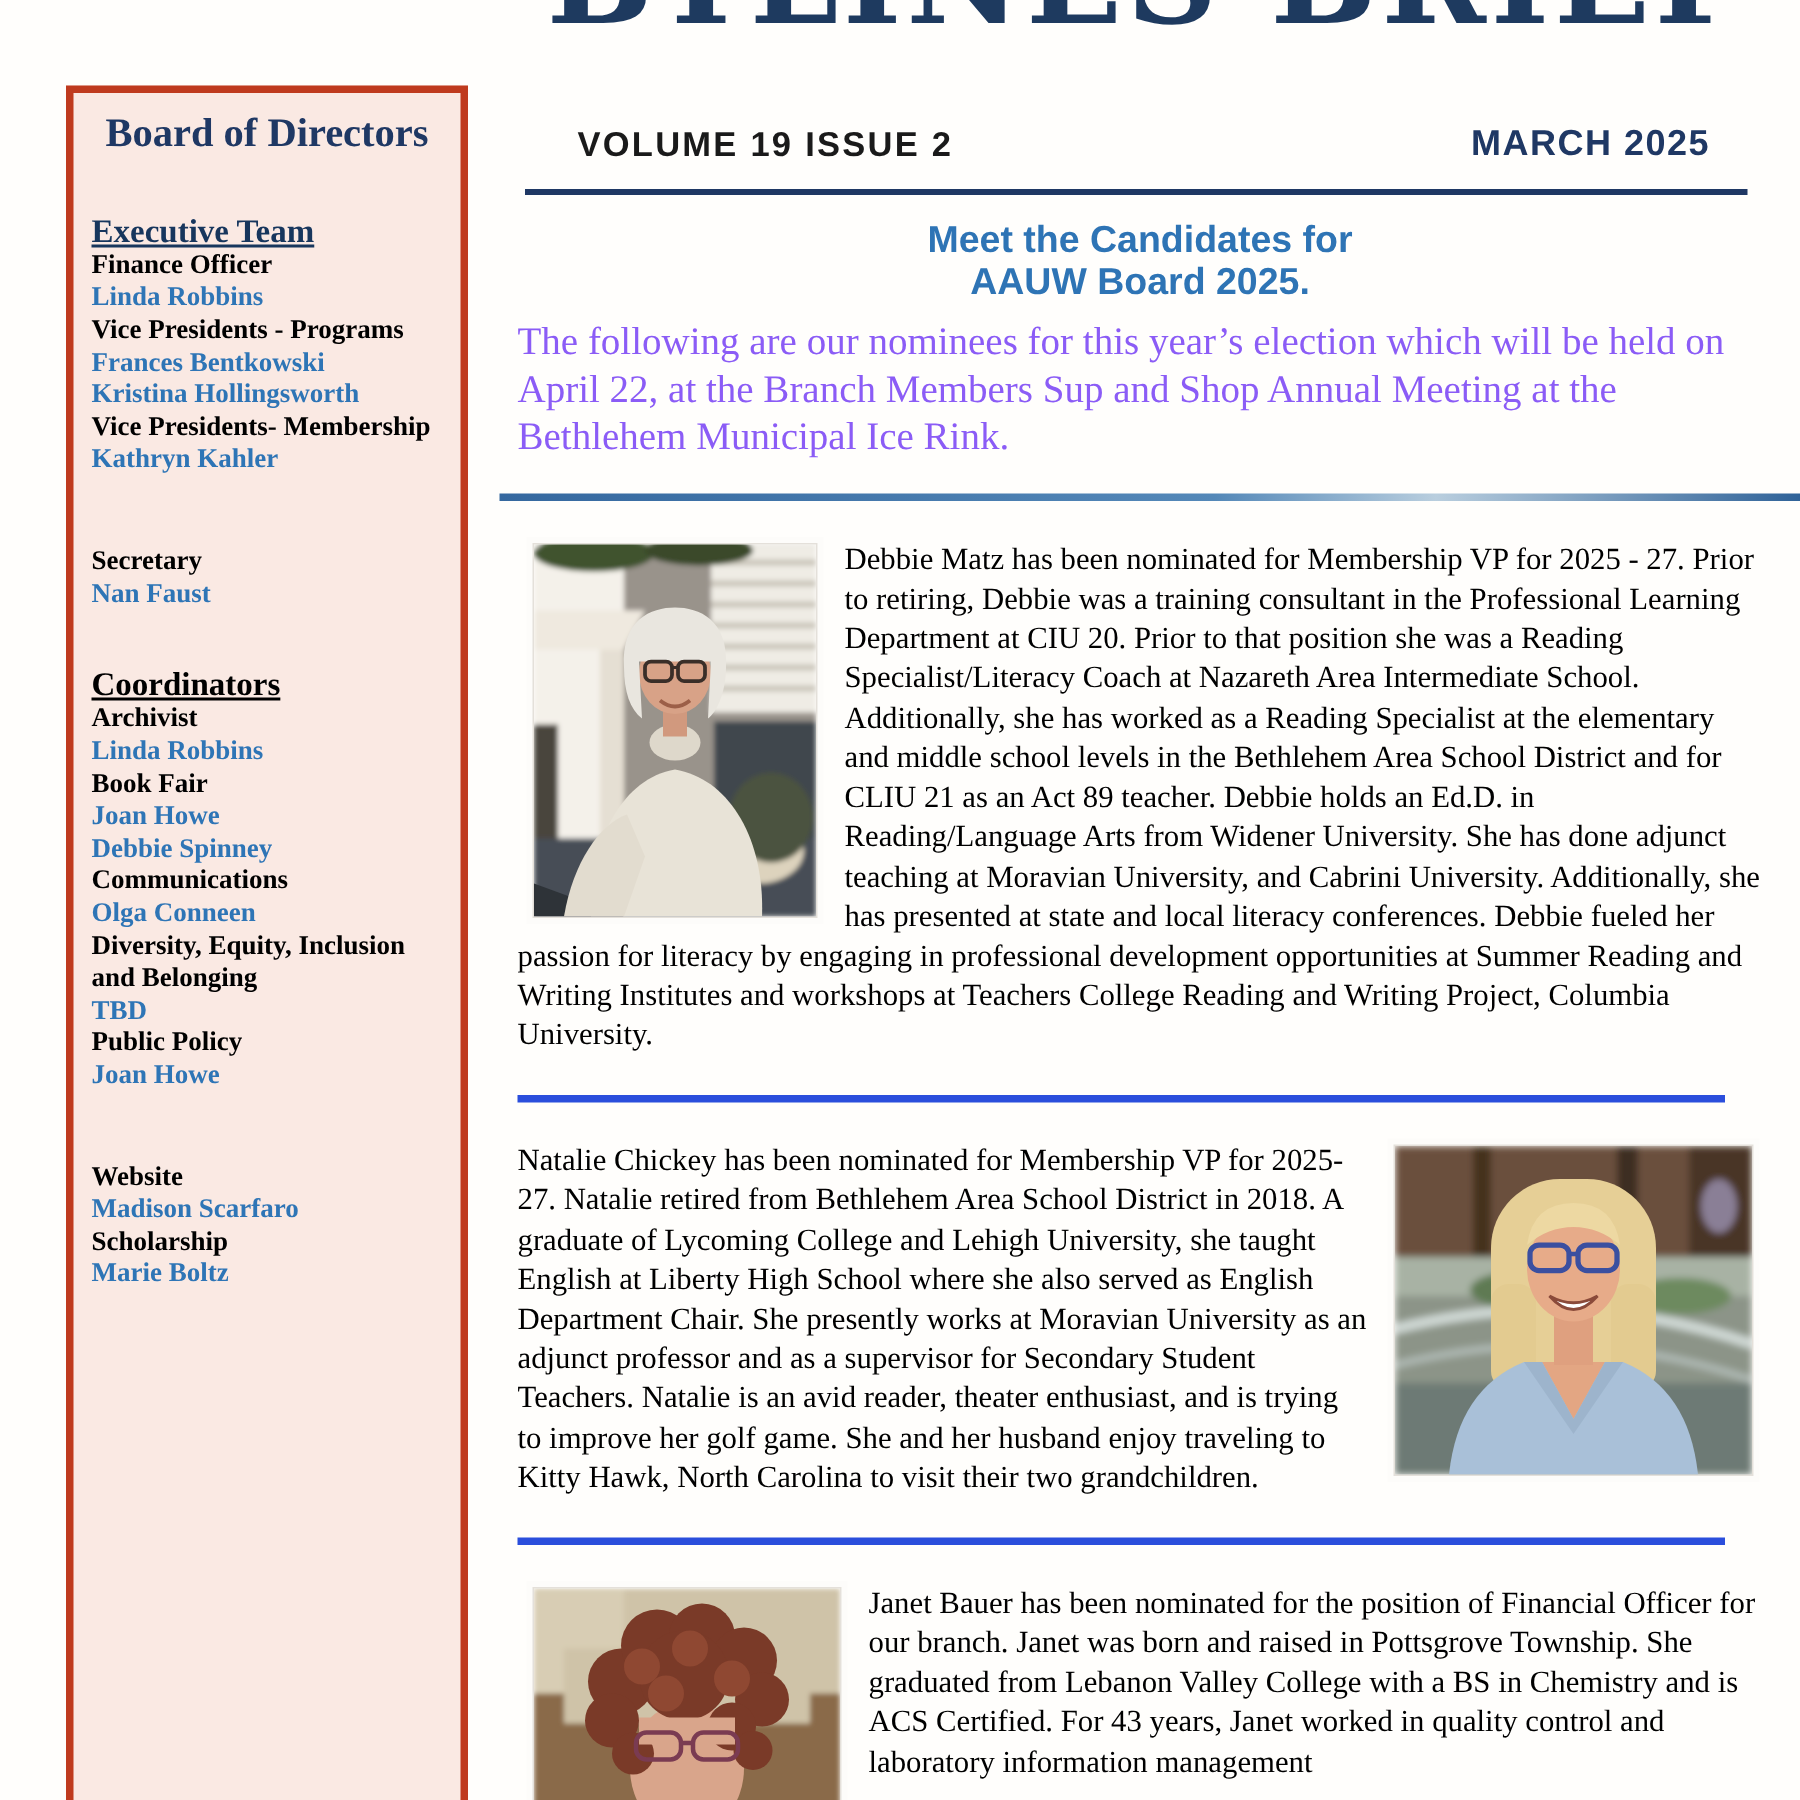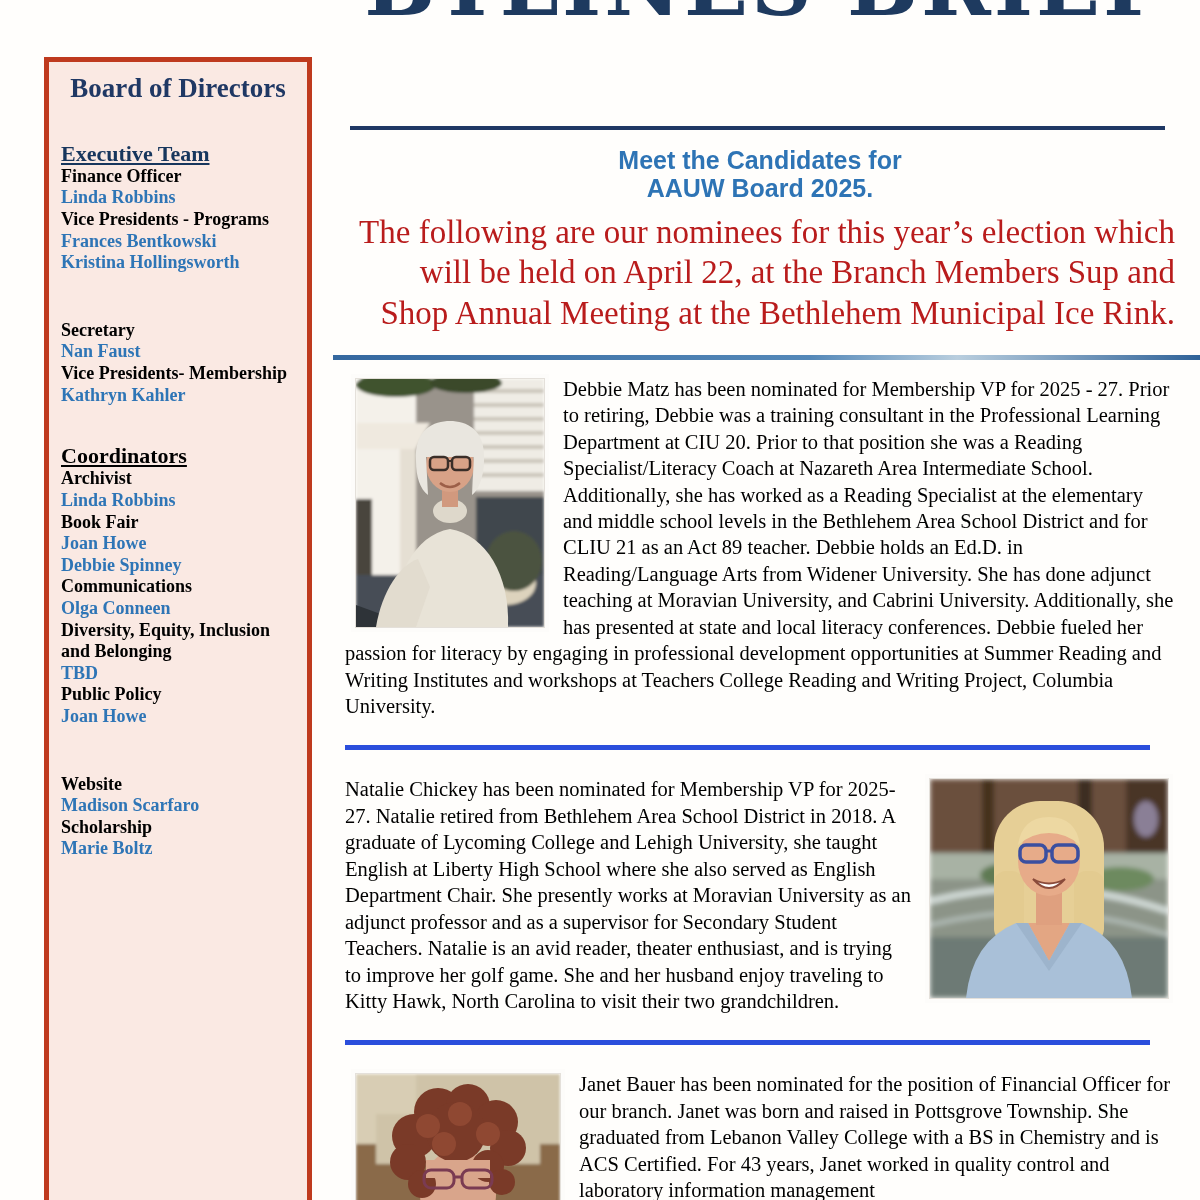--- a/index.html
+++ b/index.html
@@ -53,73 +53,77 @@
   .entry .name{font-size:18px;font-weight:bold;color:#2E75B6;line-height:1.2;}
 
   
   .article{position:absolute;left:345px;top:146px;width:830px;}
   .article-title{
     margin:0;text-align:center;
     font-family:"Liberation Sans", sans-serif;font-weight:bold;
     font-size:25px;line-height:1.12;color:#2E74B5;
   }
   .intro{
-    margin:10px 0 0 0;font-size:33px;line-height:1.22;color:#b91c1c;text-align:right;
+    margin:10px 0 0 0;font-size:26px;line-height:1.22;color:#8b5cf6;
   }
   .rule-steel{
     height:5px;width:867px;margin-left:-12px;margin-top:22px;
     background:linear-gradient(90deg,#35689f,#5488b8 55%,#b9cede 72%,#2f6298);
     border:0;
   }
   .divider{
     height:5px;width:805px;background:#2B4EDC;border:0;
     margin:26px 0 26px 0;
   }
-  .candidate{margin-top:16px;}
+  .candidate{margin-top:26px;}
   .candidate::after{content:"";display:block;clear:both;}
   .candidate .bio{font-size:20.5px;line-height:1.29;color:#000;margin:0;}
   .photo-left{float:left;margin:2px 18px 6px 10px;}
   .photo-right{float:right;margin:2px 6px 6px 18px;}
   .photo-frame{display:block;border:1px solid #e4e0da;box-shadow:0 0 0 4px #fdfcfa;}
 </style>
 </head>
 <body>
 
 <div class="page">
 
   <div class="masthead-clip">
     <span class="masthead">BYLINES BRIEF</span>
   </div>
 
+  <div class="meta-row">
+    <span class="volume">VOLUME 19 ISSUE 2</span>
+    <span class="issue-date">MARCH 2025</span>
+  </div>
   <div class="header-rule"></div>
 
   <aside class="sidebar">
     <div class="sidebar-title">Board of Directors</div>
 
     <span class="sidebar-heading">Executive Team </span>
 
     <div class="entry">
       <div class="role">Finance Officer</div>
       <div class="name">Linda Robbins</div>
     </div>
 
     <div class="entry">
       <div class="role">Vice Presidents  - Programs</div>
       <div class="name">Frances Bentkowski</div>
       <div class="name">Kristina Hollingsworth</div>
     </div>
 
+    <div class="entry">
+      <div class="role">Vice Presidents- Membership</div>
+      <div class="name">Kathryn Kahler</div>
+    </div>
+
     <div class="entry mt-lg">
       <div class="role">Secretary</div>
       <div class="name">Nan Faust</div>
-    </div>
-
-    <div class="entry">
-      <div class="role">Vice Presidents- Membership</div>
-      <div class="name">Kathryn Kahler</div>
     </div>
 
     <span class="sidebar-heading black">Coordinators </span>
 
     <div class="entry">
       <div class="role">Archivist</div>
       <div class="name">Linda Robbins</div>
     </div>
 
     <div class="entry">

